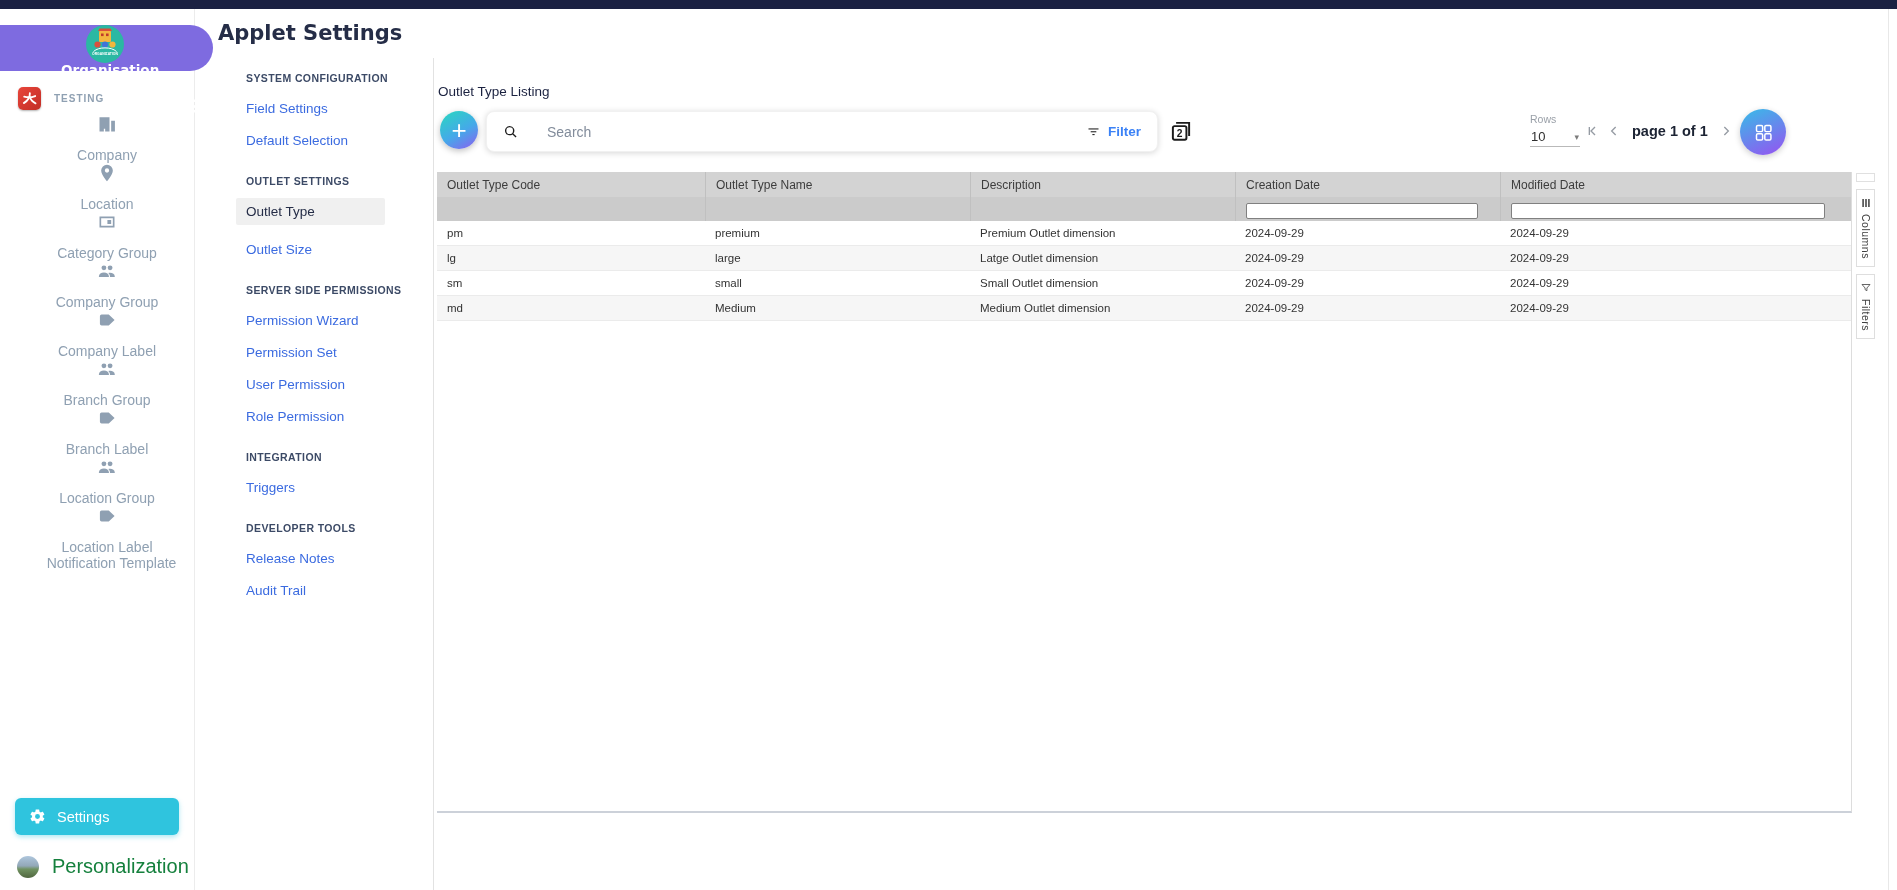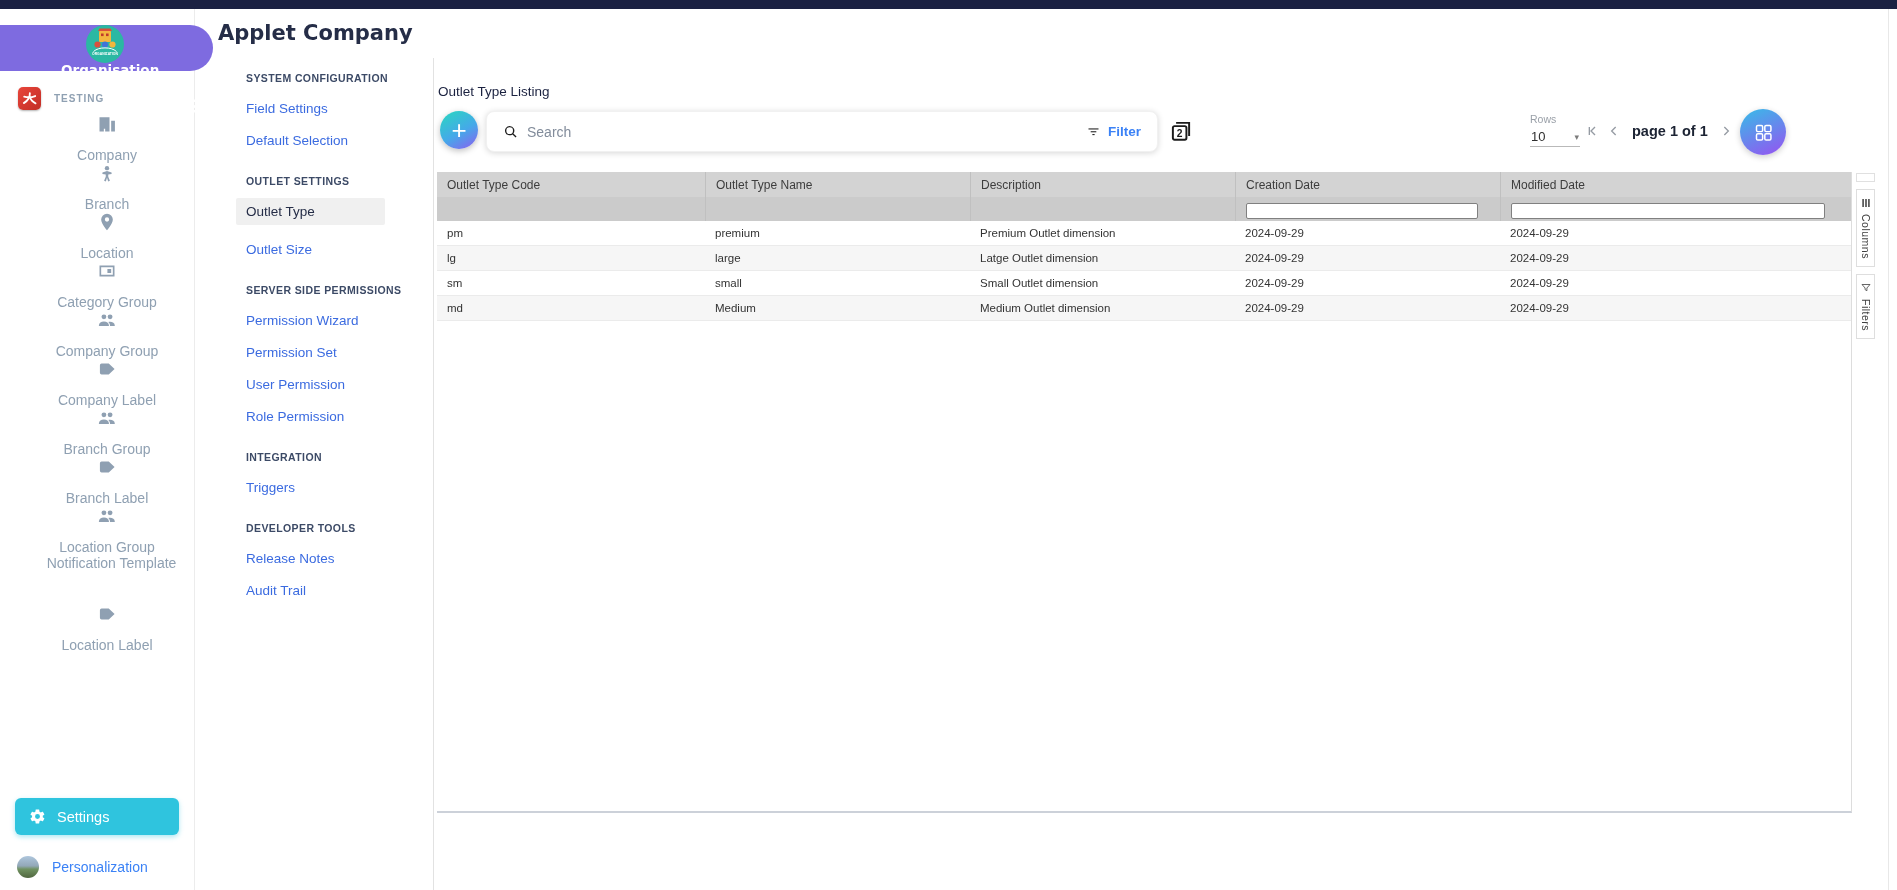--- a/index.html
+++ b/index.html
@@ -29,21 +29,21 @@
   .menu-item { display:flex; align-items:center; gap:13px; height:49px; padding-left:20px;
                color:#8fa0b2; font-size:14px; cursor:pointer;flex-direction:column; }
   .menu-item .mi-icon { width:20px; height:20px; flex:0 0 20px; color:#8fa0b2; }
   .menu-item.no-icon { padding-left:29px; }
 
   .settings-btn { position:absolute; left:15px; bottom:55px; width:164px; height:37px;
                   background:#2fc4de; border:none; border-radius:6px; color:#fff; display:flex;
                   align-items:center; gap:11px; padding-left:14px; font-size:14.5px; cursor:pointer;
                   font-family:inherit; box-shadow:0 2px 5px rgba(47,196,222,.4); }
   .personalization { position:absolute; left:17px; bottom:12px; display:flex; align-items:center;
-                     gap:13px; color:#3b82f6; font-size:14px; cursor:pointer; }
+                     gap:13px; color:#15803d; font-size:20px; cursor:pointer; }
   .avatar { width:22px; height:22px; border-radius:50%;
             background:linear-gradient(180deg,#aec6dd 0%,#93a8b8 45%,#6f9160 60%,#50663f 100%); }
 
   
   .subnav { position:absolute; left:196px; top:9px; width:237px; bottom:0; background:#fff; }
   .page-title { font-family:"DejaVu Sans", sans-serif; font-size:21px; font-weight:700;
                 color:#252d47; margin:12px 0 0 22px; }
   .subnav-list { margin:27px 0 0 50px; }
   .nav-header { font-size:10.5px; font-weight:700; color:#3c4a66; letter-spacing:.4px; margin-top:27px; }
   .subnav-list .nav-header:first-child { margin-top:0; }
@@ -60,21 +60,21 @@
   .listing-title { position:absolute; left:4px; top:75px; font-size:13.5px; color:#1b2240; }
 
   .add-btn { position:absolute; left:6px; top:102px; width:38px; height:38px; border:none; border-radius:50%;
              background:linear-gradient(150deg,#2bd4c3 5%,#45a9e9 55%,#8e5df0 100%); color:#fff;
              font-size:26px; line-height:34px; cursor:pointer; box-shadow:0 2px 6px rgba(0,0,0,.25); }
   .search-box { position:absolute; left:52px; top:102px; width:672px; height:41px; background:#fff;
                 border:1px solid #f1f1f1; border-radius:8px; box-shadow:0 1px 6px rgba(0,0,0,.16);
                 display:flex; align-items:center; padding:0 16px; }
   .s-icon { width:16px; height:16px; color:#1d1d1d; margin-right:8px; }
   .search-input { flex:1; border:none; outline:none; font-size:14px; color:#333;
-                  font-family:inherit; background:transparent; }
+                  font-family:inherit; background:transparent;margin-left:20px; }
   .search-input::placeholder { color:#828c9b; }
   .filter-btn { display:flex; align-items:flex-end; gap:7px; border:none; background:none; cursor:pointer;
                 font-family:inherit; font-size:13.5px; font-weight:700; color:#3b82f6; }
   .filter-btn .f-icon { width:15px; height:15px; color:#2b2b2b; }
   .pages-btn { position:absolute; left:734px; top:108px; width:28px; height:28px; border:none;
                background:none; color:#1b1b1b; cursor:pointer; }
 
   .rows-block { position:absolute; left:1096px; top:104px; width:50px; }
   .rows-label { font-size:10.5px; color:#9aa0a8; }
   .rows-select { display:flex; align-items:center; justify-content:space-between; border-bottom:1px solid #b9b9b9;
@@ -165,29 +165,20 @@
         <span class="mi-icon">
           <svg viewBox="0 0 24 24" width="20" height="20" fill="currentColor">
             <path d="M3 21V4h12v17H9.8v-3.4H8.2V21H3zm14 0V8h4.5v13H17zm1.2-10.5h1.6V12h-1.6v-1.5zm0 3.5h1.6v1.5h-1.6V14zM5.5 6.5h2v2h-2v-2zm4 0h2v2h-2v-2zm-4 3.5h2v2h-2v-2zm4 0h2v2h-2v-2zm-4 3.5h2v2h-2v-2zm4 0h2v2h-2v-2z"></path>
           </svg>
         </span>
         <span class="menu-label">Company</span>
       </div>
       <div class="menu-item">
         <span class="mi-icon">
           <svg viewBox="0 0 24 24" width="20" height="20" fill="currentColor">
-            <circle cx="12" cy="6.2" r="2.6"></circle>
-            <path d="M12 9.5l5.5 2v1.8l-4 .6v2.5l2 5-2.1.8-1.4-4.6-1.4 4.6-2.1-.8 2-5v-2.5l-4-.6v-1.8l5.5-2z"></path>
-          </svg>
-        </span>
-        <span class="menu-label">Branch</span>
-      </div>
-      <div class="menu-item">
-        <span class="mi-icon">
-          <svg viewBox="0 0 24 24" width="20" height="20" fill="currentColor">
             <path fill-rule="evenodd" d="M12 2a7 7 0 0 1 7 7c0 5.2-7 13-7 13S5 14.2 5 9a7 7 0 0 1 7-7zm0 4.4A2.6 2.6 0 1 0 12 11.6 2.6 2.6 0 0 0 12 6.4z"></path>
           </svg>
         </span>
         <span class="menu-label">Location</span>
       </div>
       <div class="menu-item">
         <span class="mi-icon">
           <svg viewBox="0 0 24 24" width="20" height="20" fill="currentColor">
             <path fill-rule="evenodd" d="M3 5.5h18v13H3v-13zm2 2v9h14v-9H5zm7.5 2H17v5h-4.5v-5z"></path>
           </svg>
@@ -233,50 +224,50 @@
       <div class="menu-item">
         <span class="mi-icon">
           <svg viewBox="0 0 24 24" width="20" height="20" fill="currentColor">
             <circle cx="8.3" cy="8.2" r="2.9"></circle>
             <circle cx="15.7" cy="8.2" r="2.9"></circle>
             <path d="M2.3 18.2c0-2.7 2.7-4.4 6-4.4s6 1.7 6 4.4v.9h-12v-.9zm13.3.9c.1-2-.7-3.6-2.1-4.7.7-.2 1.4-.3 2.2-.3 3.1 0 5.6 1.6 5.6 4.1v.9h-5.7z"></path>
           </svg>
         </span>
         <span class="menu-label">Location Group</span>
       </div>
+      <div class="menu-item">
+        <span class="mi-icon">
+          <svg viewBox="0 0 24 24" width="20" height="20" fill="currentColor">
+            <path d="M3.5 7.5a2 2 0 0 1 2-2h8.6l7 6.5-7 6.5H5.5a2 2 0 0 1-2-2v-9z"></path>
+          </svg>
+        </span>
+        <span class="menu-label">Location Label</span>
+      </div>
       <div class="menu-item no-icon">
         <span class="menu-label">Notification Template</span>
-      </div>
-      <div class="menu-item">
-        <span class="mi-icon">
-          <svg viewBox="0 0 24 24" width="20" height="20" fill="currentColor">
-            <path d="M3.5 7.5a2 2 0 0 1 2-2h8.6l7 6.5-7 6.5H5.5a2 2 0 0 1-2-2v-9z"></path>
-          </svg>
-        </span>
-        <span class="menu-label">Location Label</span>
       </div>
     </nav>
 
   <button class="settings-btn">
     <span>
       <svg viewBox="0 0 24 24" width="17" height="17" fill="#fff">
           <path d="M19.4 13c0-.3.1-.6.1-1s0-.7-.1-1l2.1-1.6c.2-.2.2-.4.1-.6l-2-3.4c-.1-.2-.4-.3-.6-.2l-2.5 1a7 7 0 0 0-1.7-1l-.4-2.6c0-.2-.2-.4-.5-.4h-4c-.2 0-.4.2-.5.4l-.4 2.6a7 7 0 0 0-1.7 1l-2.5-1c-.2-.1-.5 0-.6.2l-2 3.4c-.1.2-.1.5.1.6L4.4 11c0 .3-.1.6-.1 1s0 .7.1 1l-2.1 1.6c-.2.2-.2.4-.1.6l2 3.4c.1.2.4.3.6.2l2.5-1c.5.4 1.1.7 1.7 1l.4 2.6c0 .2.2.4.5.4h4c.2 0 .4-.2.5-.4l.4-2.6c.6-.2 1.2-.6 1.7-1l2.5 1c.2.1.5 0 .6-.2l2-3.4c.1-.2.1-.5-.1-.6L19.4 13zM12 15.5a3.5 3.5 0 1 1 0-7 3.5 3.5 0 0 1 0 7z"></path>
         </svg>
     </span>
     <span>Settings</span>
   </button>
 
   <div class="personalization">
     <span class="avatar"></span>
     <span>Personalization</span>
   </div>
 </aside>
 
 <section class="subnav">
-  <h1 class="page-title">Applet Company</h1>
+  <h1 class="page-title">Applet Settings</h1>
   <nav class="subnav-list">
       <div class="nav-header">SYSTEM CONFIGURATION</div>
       <a class="nav-link">Field Settings</a>
       <a class="nav-link">Default Selection</a>
       <div class="nav-header">OUTLET SETTINGS</div>
       <a class="nav-link active">Outlet Type</a>
       <a class="nav-link">Outlet Size</a>
       <div class="nav-header">SERVER SIDE PERMISSIONS</div>
       <a class="nav-link">Permission Wizard</a>
       <a class="nav-link">Permission Set</a>

